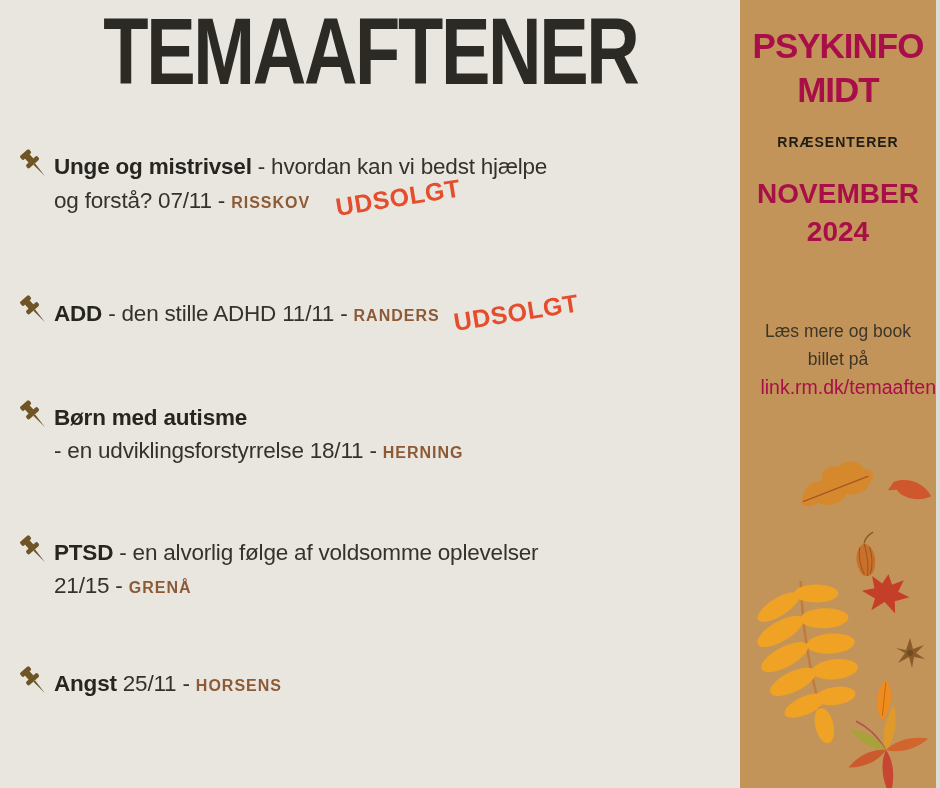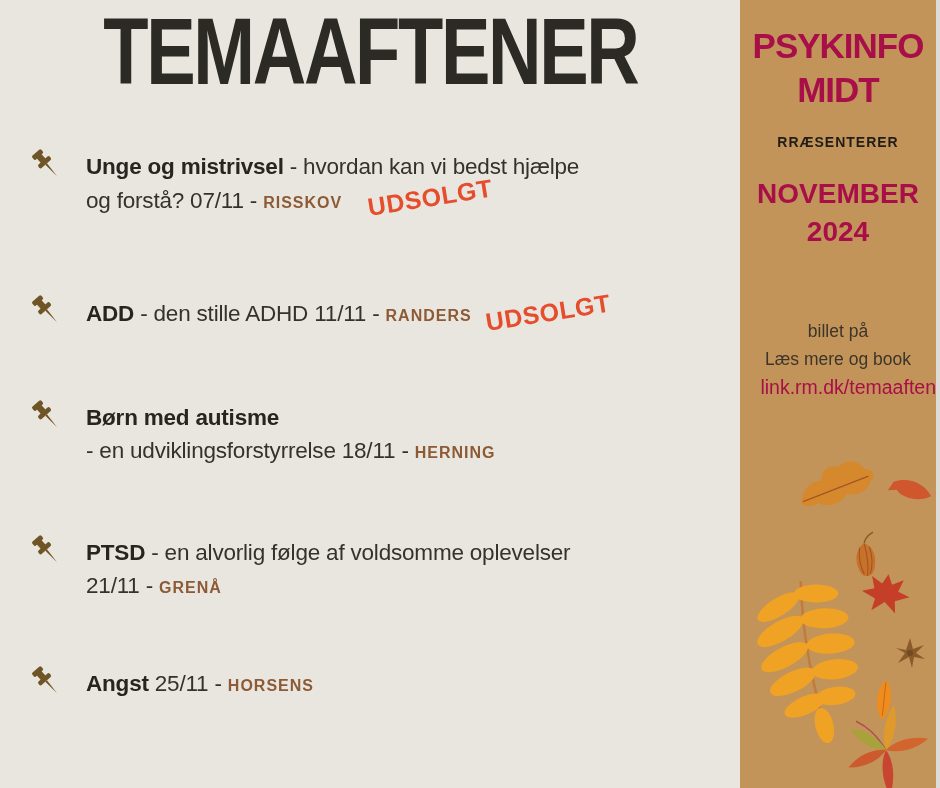--- a/index.html
+++ b/index.html
@@ -4,21 +4,21 @@
 <style>
   html,body{margin:0;padding:0;background:#e9e6e0;}
   .poster{position:relative;width:940px;height:788px;overflow:hidden;
           font-family:"Liberation Sans",sans-serif;background:#e9e6e0;}
   .main{position:absolute;left:0;top:0;width:740px;height:788px;background:#e9e6e0;border-radius:19px;}
 
   .title{position:absolute;top:4px;left:0;width:740px;text-align:center;margin:0;line-height:1;}
   .title .t-inner{display:inline-block;font-size:95px;font-weight:800;color:#2b2a25;
                   letter-spacing:-3px;transform:scaleX(0.78);transform-origin:center top;}
 
-  .event{position:absolute;left:28px;display:flex;gap:20px;align-items:flex-start;}
+  .event{position:absolute;left:16px;display:flex;gap:0;align-items:flex-start;}
   .pin{width:38px;height:38px;flex:0 0 38px;margin-top:-4px;}
   .etext{font-size:22.5px;line-height:33px;color:#33322c;letter-spacing:-0.2px;}
   .eline{white-space:nowrap;}
   .etext b{font-weight:700;color:#26251f;}
   .loc{color:#8c5a35;font-weight:700;letter-spacing:1px;font-size:16px;}
   .soldout{display:inline-block;color:#e54d2c;font-weight:700;font-size:25px;
            letter-spacing:0.5px;transform:rotate(-9deg);transform-origin:left center;
            position:relative;top:8px;margin-left:26px;}
   .soldout.tight{margin-left:14px;top:10px;}
 
@@ -99,21 +99,21 @@
             <g fill="#6f5526" transform="rotate(-42 12 12)">
           <rect x="8.2" y="1.5" width="7.6" height="3.2" rx="1"></rect>
               <rect x="10" y="4" width="4" height="4.5"></rect>
           <rect x="7.2" y="8.2" width="9.6" height="3" rx="1.2"></rect>
               <polygon points="11.3,11.2 12.7,11.2 12,21.5"></polygon>
         </g>
           </svg>
       </span>
       <div class="etext">
         <div class="eline"><b>PTSD</b><span> - en alvorlig følge af voldsomme oplevelser</span></div>
-        <div class="eline"><span>21/11 - </span><span class="loc">GRENÅ</span></div>
+        <div class="eline"><span>21/15 - </span><span class="loc">GRENÅ</span></div>
       </div>
     </div>
 
     <div class="event" style="top:667px">
       <span class="pin">
         <svg viewBox="0 0 24 24" width="38" height="38">
             <g fill="#6f5526" transform="rotate(-42 12 12)">
           <rect x="8.2" y="1.5" width="7.6" height="3.2" rx="1"></rect>
               <rect x="10" y="4" width="4" height="4.5"></rect>
           <rect x="7.2" y="8.2" width="9.6" height="3" rx="1.2"></rect>
@@ -131,22 +131,22 @@
     <div class="brand">
       <div>PSYKINFO</div>
       <div>MIDT</div>
     </div>
     <div class="presents">RRÆSENTERER</div>
     <div class="month">
       <div>NOVEMBER</div>
       <div>2024</div>
     </div>
     <div class="cta">
+      <div>Læs mere og book</div>
       <div>billet på</div>
-      <div>Læs mere og book</div>
       <div class="cta-link">link.rm.dk/temaaften</div>
     </div>
 
     <svg class="leaves" width="196" height="360" viewBox="0 0 196 360">
 
       <g transform="translate(98,58) rotate(-18)">
         <path d="M-40,4 C-34,-8 -24,-14 -14,-10 C-12,-20 -2,-24 6,-18 C16,-24 28,-18 30,-8 C38,-6 40,2 32,6 C28,14 14,16 6,10 C-2,18 -16,18 -24,10 C-32,12 -40,10 -40,4 Z" fill="#d5892c"></path>
         <path d="M-38,4 L32,0" stroke="#a5542a" stroke-width="1.3" fill="none"></path>
       </g>
 

